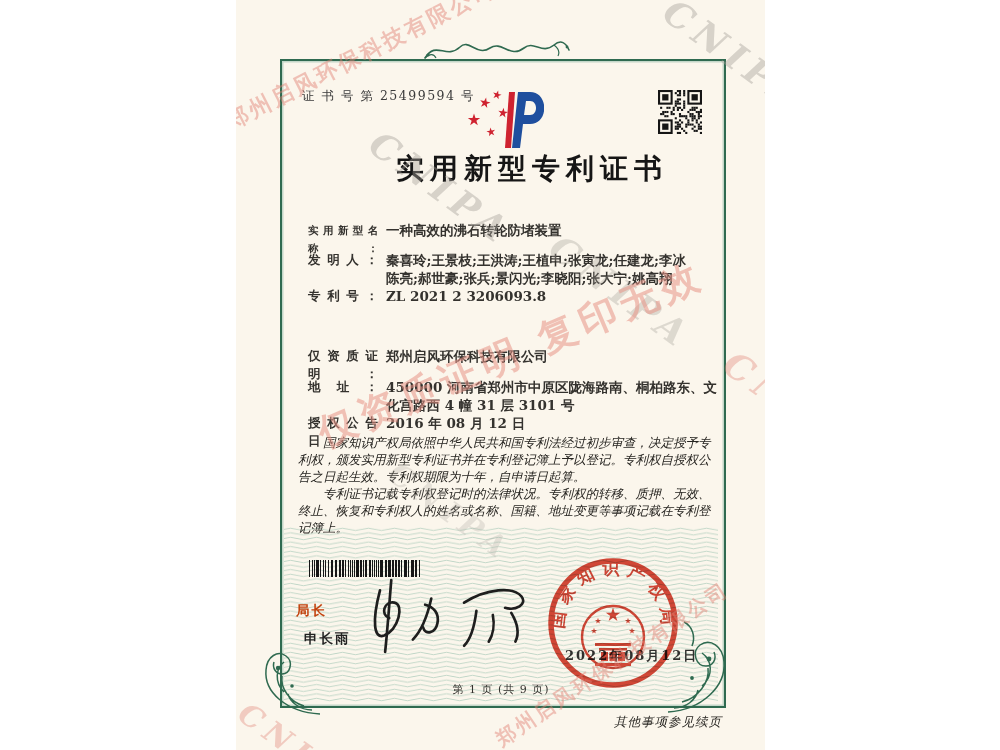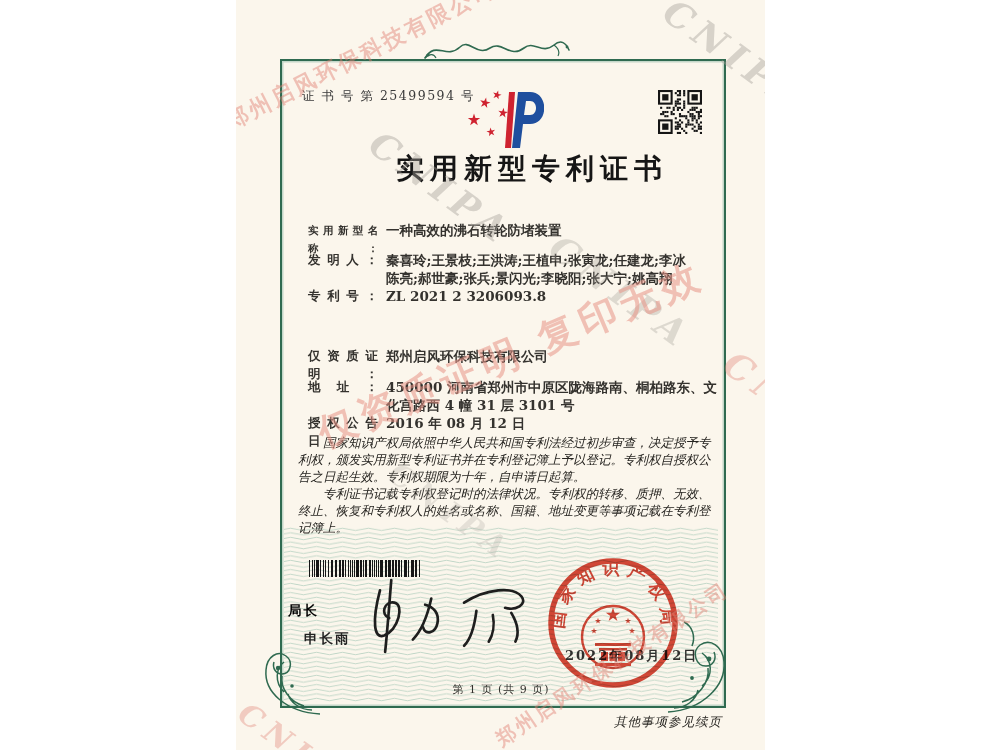--- a/index.html
+++ b/index.html
@@ -21,22 +21,22 @@
   .flabel.long{font-size:10.5px;letter-spacing:-.3px;}
   .fvalue{display:block;margin-left:78px;white-space:pre-line;}
   .fvalue.wrapw{width:336px;}
   .col2{position:absolute;left:250px;top:0;width:170px;}
   .col2 .fvalue{margin-left:80px;white-space:nowrap;}
   .paras{position:absolute;left:62px;top:434px;width:414px;z-index:2;font-size:12.5px;line-height:17px;
          color:#262420;font-style:italic;}
   .paras p{margin:0;text-indent:2em;}
   .barcode{position:absolute;left:73px;top:560px;width:140px;height:17px;z-index:2;font-size:0;}
   .barcode i{display:inline-block;height:100%;background:#161616;vertical-align:top;}
-  .officer-title{position:absolute;left:52px;top:602px;font-family:Liberation Serif, serif;
-                 font-weight:700;font-size:13.5px;color:#000000;z-index:2;letter-spacing:2px;}
+  .officer-title{position:absolute;left:60px;top:602px;font-family:Liberation Serif, serif;
+                 font-weight:700;font-size:13.5px;color:#c2410c;z-index:2;letter-spacing:2px;}
   .officer-name{position:absolute;left:68px;top:630px;font-family:"Liberation Sans",sans-serif;
                 font-weight:700;font-size:13.5px;color:#222;z-index:2;letter-spacing:2px;}
   .signature{position:absolute;left:119px;top:576px;z-index:2;}
   .seal-date{position:absolute;left:329px;top:647px;font-size:13px;font-weight:700;letter-spacing:2px;
              color:#30302e;z-index:3;white-space:nowrap;}
   .seal{position:absolute;left:307px;top:553px;z-index:4;mix-blend-mode:multiply;opacity:.93;}
   .page-number{position:absolute;left:44px;top:682px;width:442px;text-align:center;font-size:11px;
                color:#33312d;z-index:2;letter-spacing:1px;}
   .note{position:absolute;left:44px;top:714px;width:442px;text-align:right;font-size:12.5px;font-style:italic;
         color:#2b2925;z-index:2;letter-spacing:1px;}

